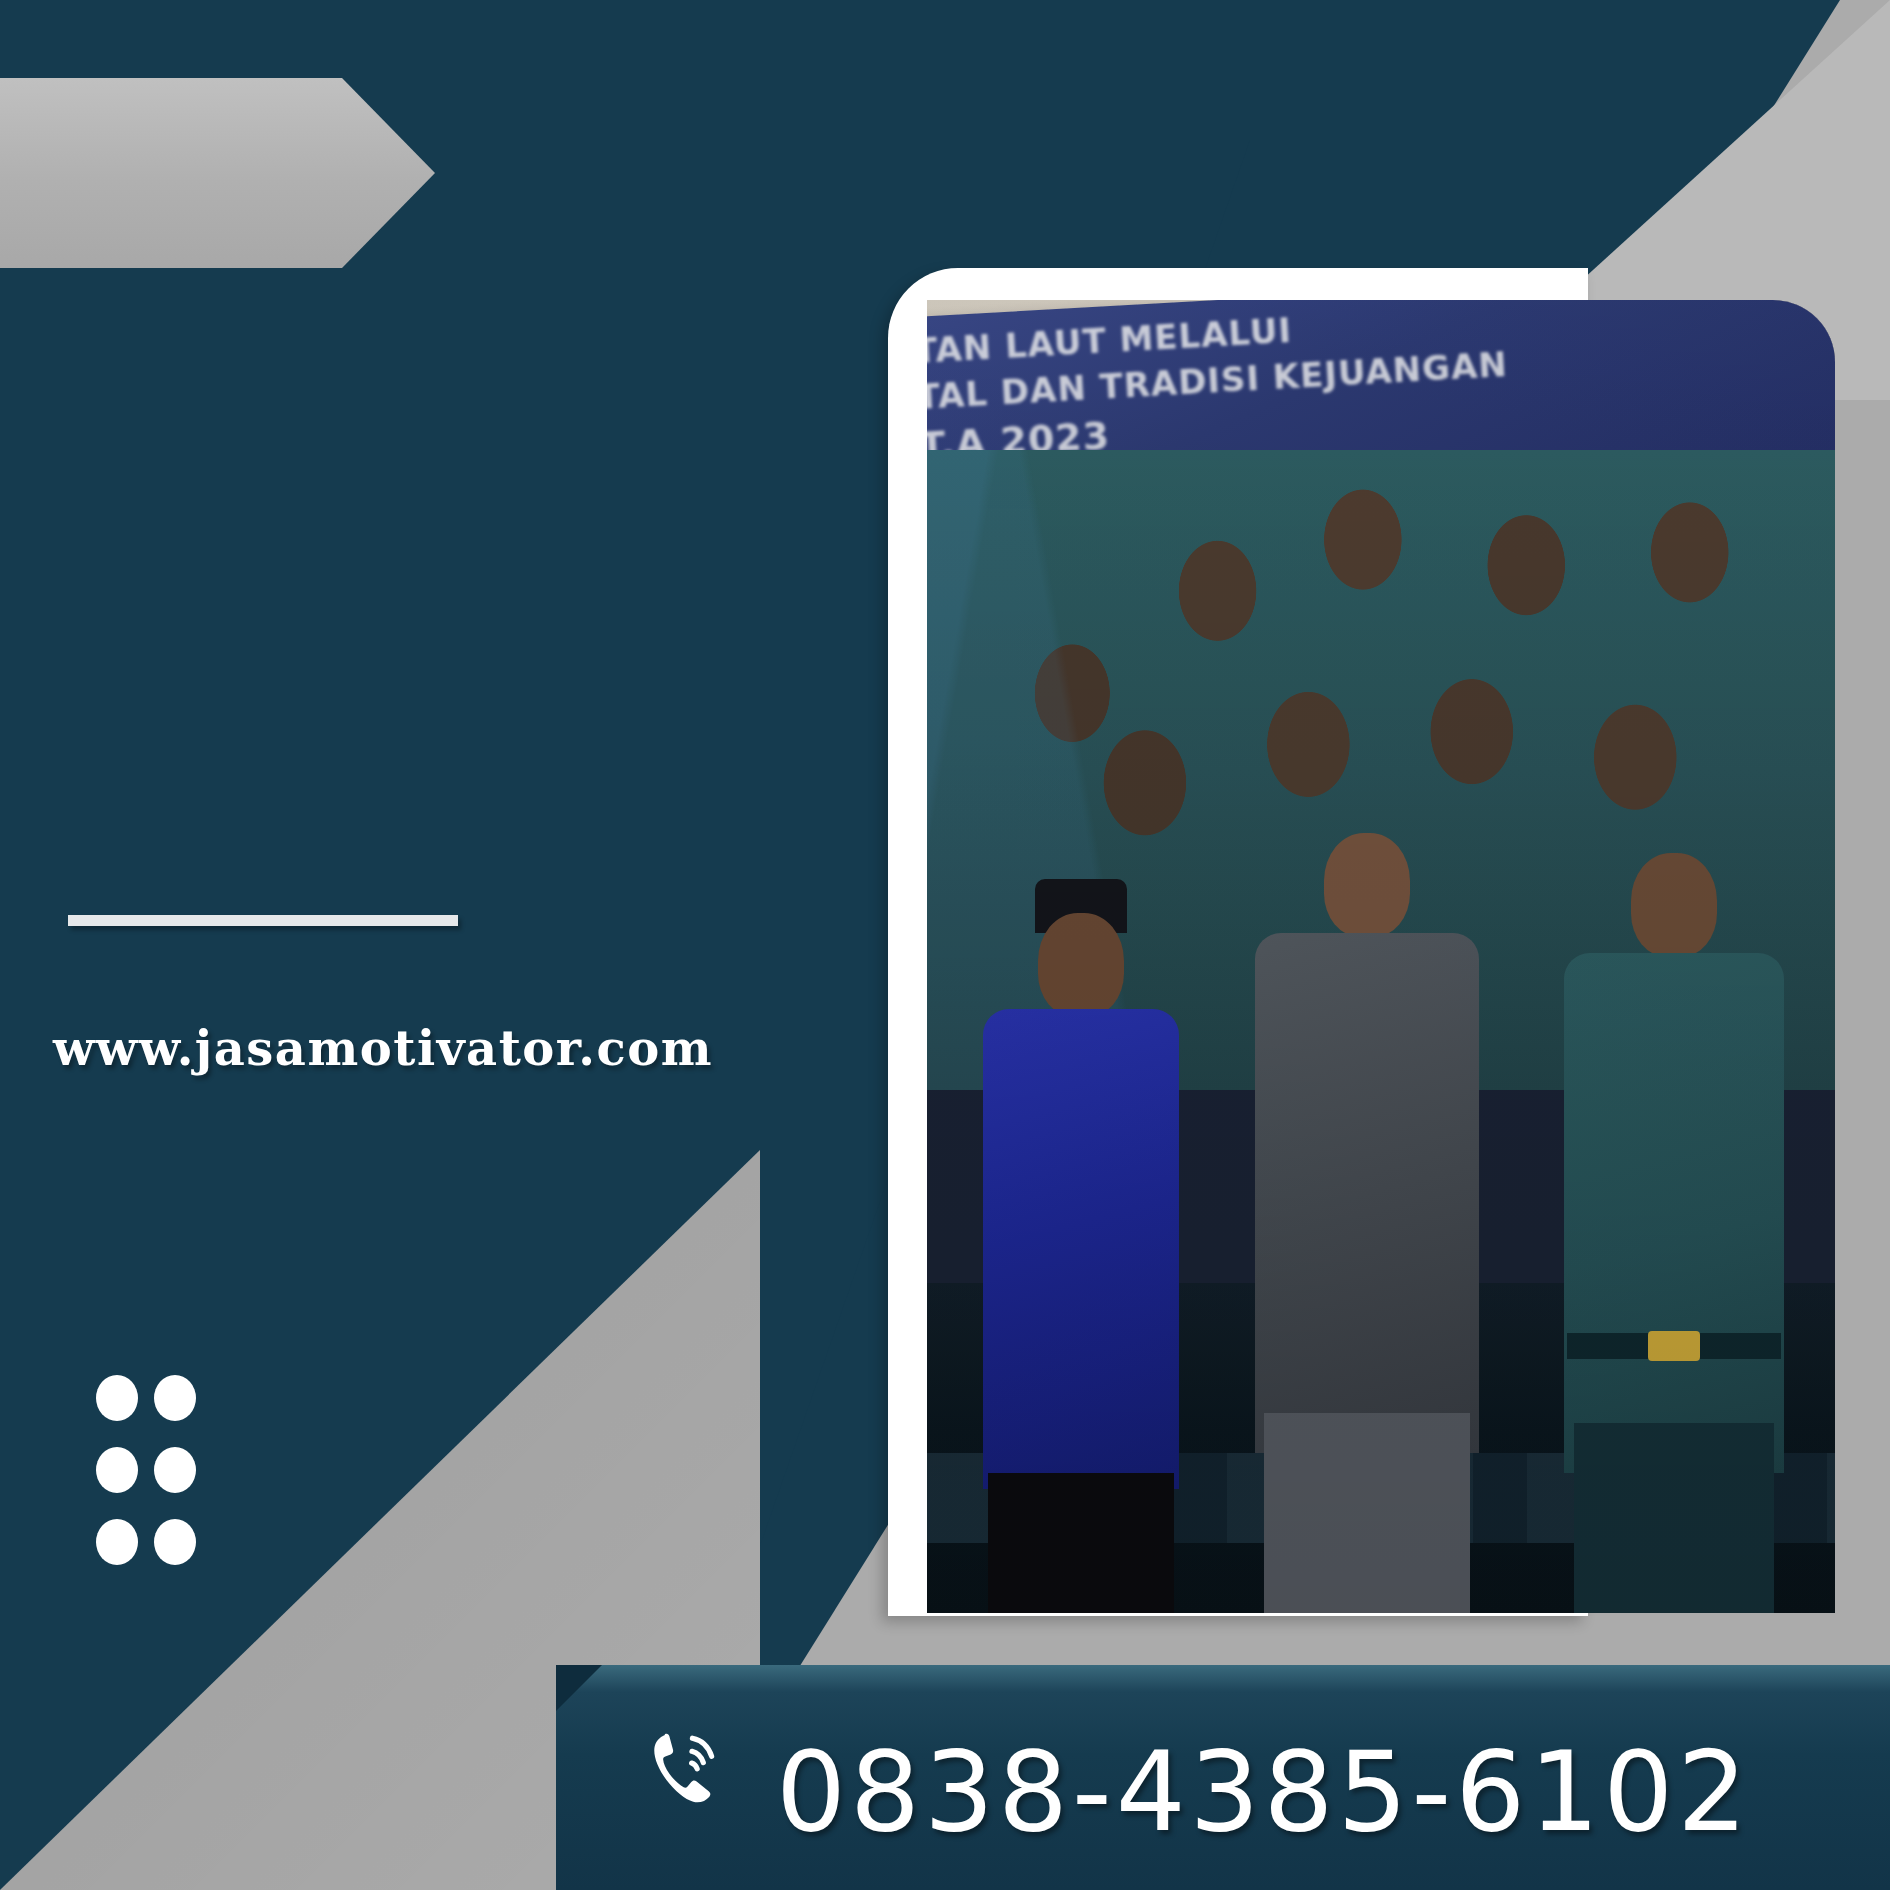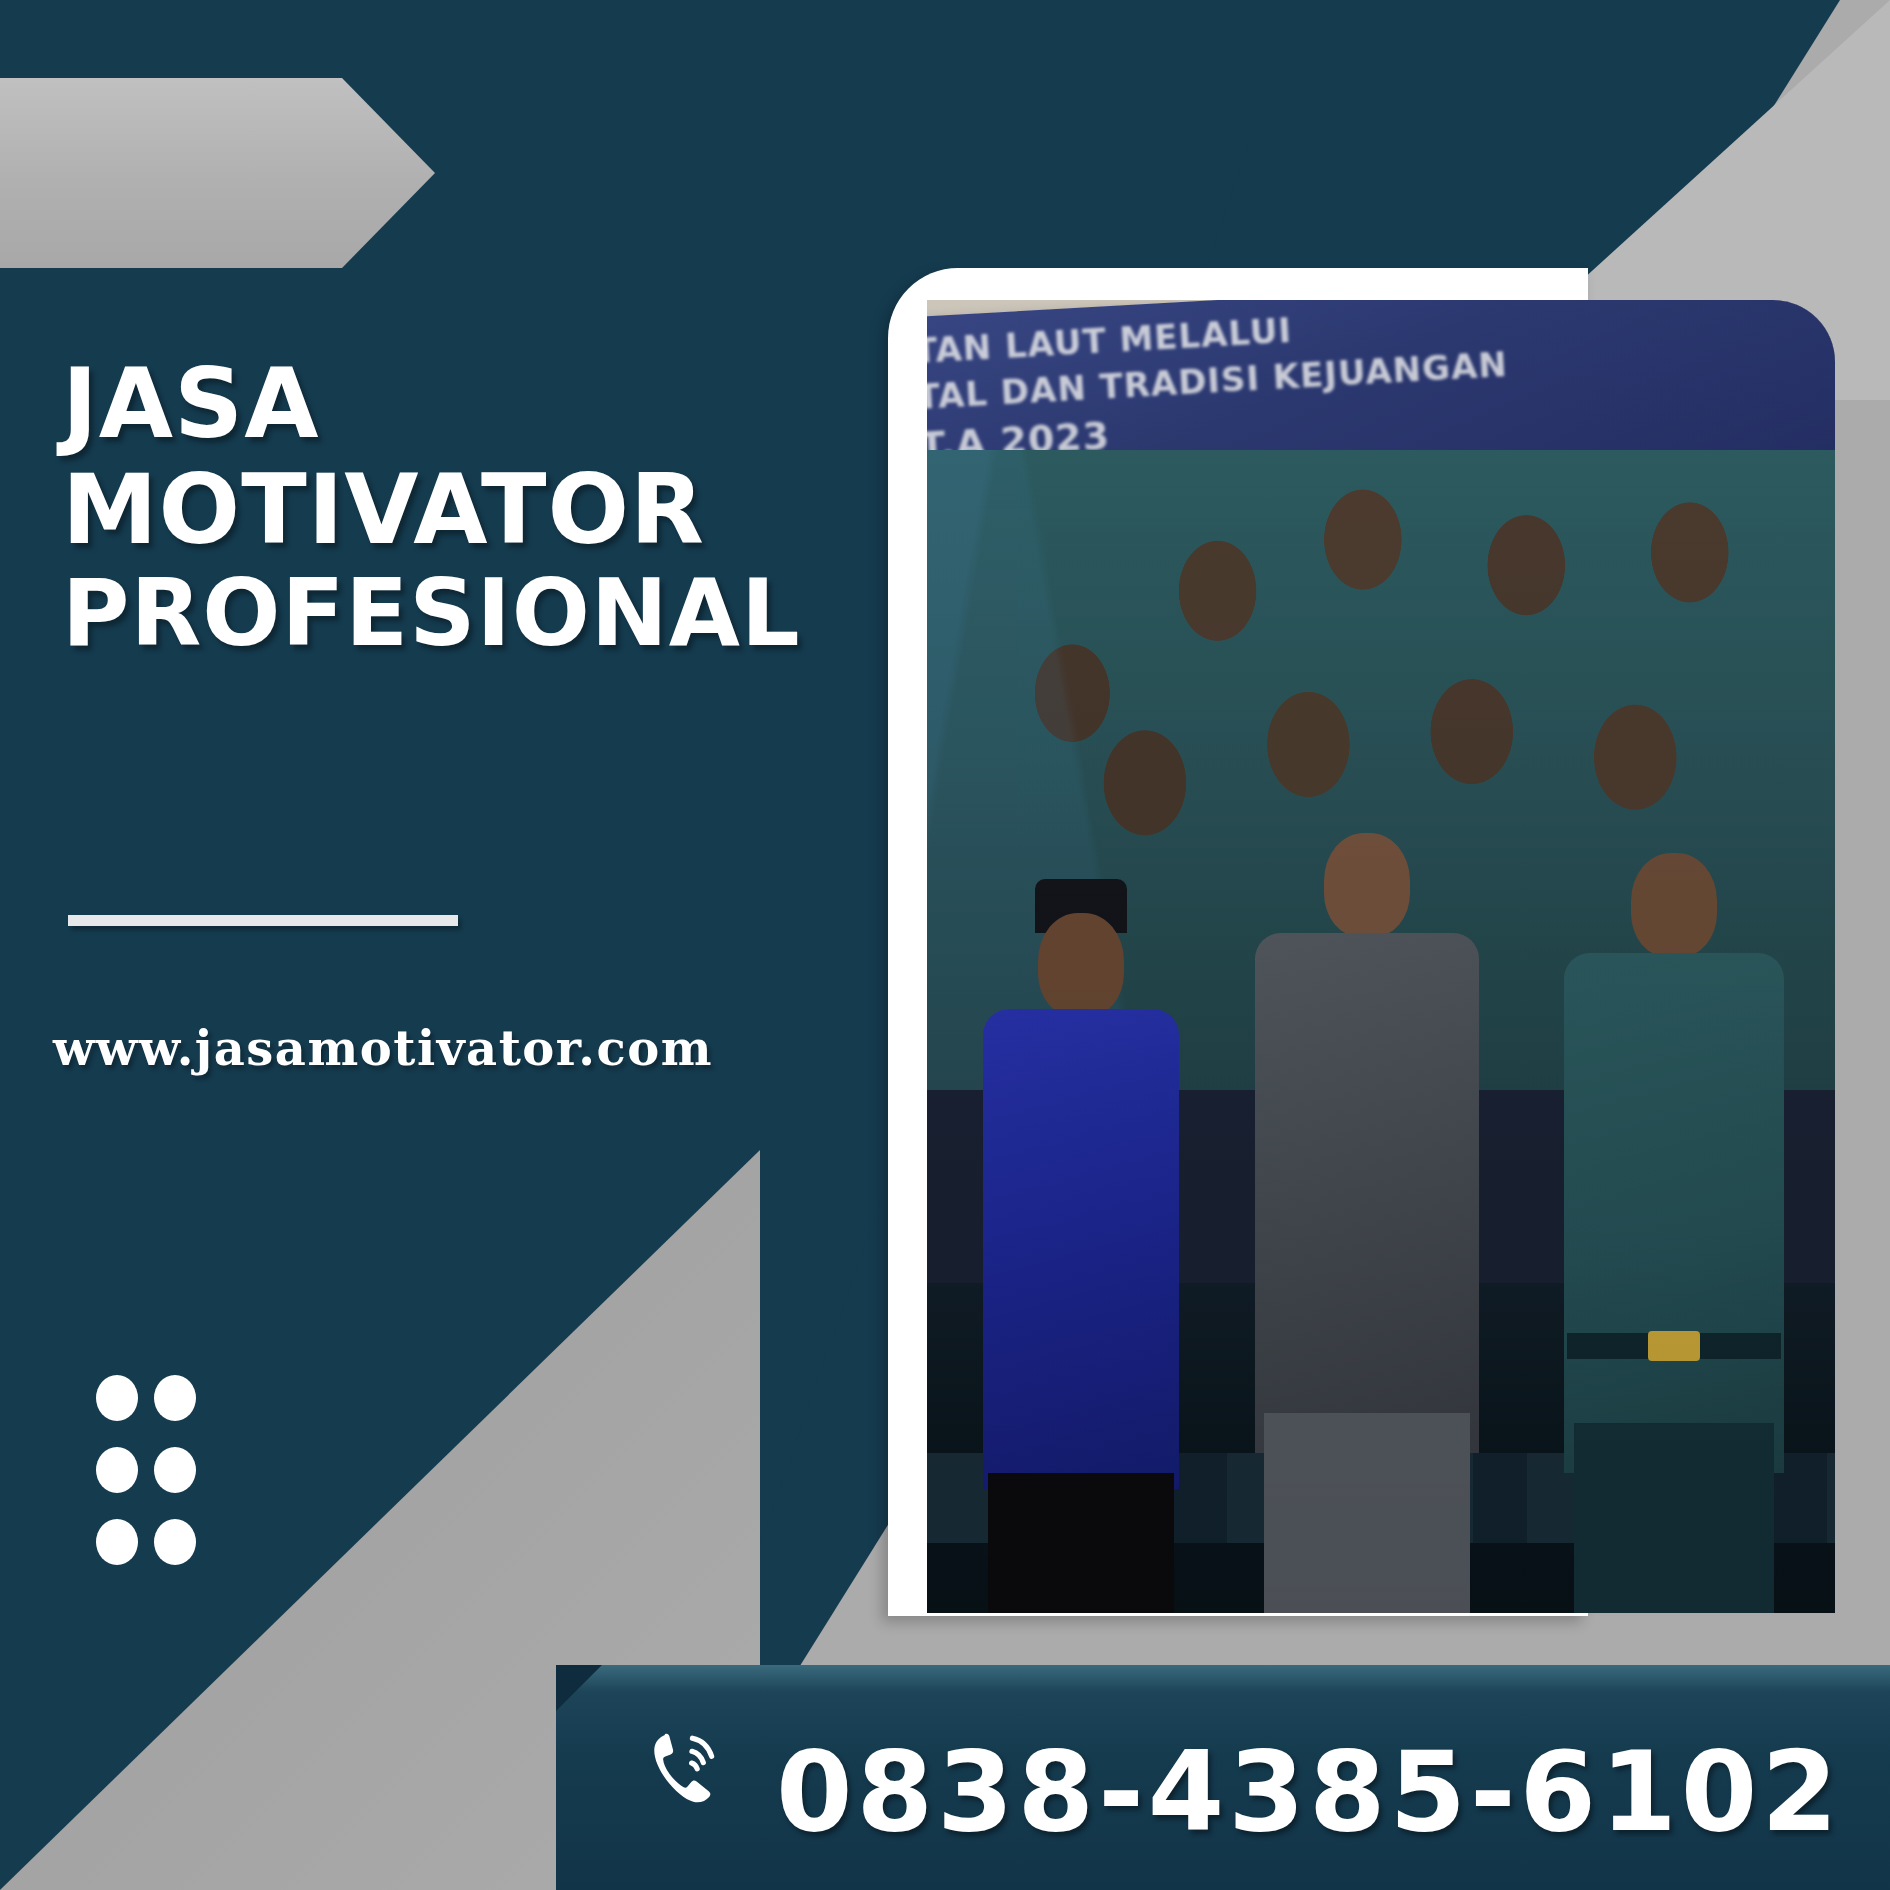--- a/index.html
+++ b/index.html
@@ -208,46 +208,41 @@
     position:absolute;left:556px;top:1665px;width:46px;height:46px;
     background:#0e2c3d;
     clip-path:polygon(0 46px, 46px 0, 0 0);
   }
   .phonebar-inner{
     position:absolute;left:556px;top:1665px;right:0;height:225px;
     display:flex;align-items:center;gap:34px;padding-left:82px;
   }
   .phone-icon{width:104px;height:108px;flex:0 0 auto;}
   .phone-num{
-    color:#ffffff;font-size:110px;font-weight:700;letter-spacing:4px;
+    color:#ffffff;font-size:110px;font-weight:400;letter-spacing:4px;
     font-family:"DejaVu Sans", sans-serif;
     text-shadow:3px 4px 5px rgba(0,0,0,.40);
     white-space:nowrap;
     margin-top:28px;
   }
 </style>
 </head>
 <body>
 
 <div class="poster">
 
   <div class="bg-navy"></div>
   <div class="grey-panel"></div>
   <div class="navy-body"></div>
   <div class="tri-topright"></div>
   <div class="tri-bottomleft"></div>
 
   <div class="chevron-hl"></div>
   <div class="chevron"></div>
 
-  <div class="headline">
-    <div>JASA</div>
-    <div>MOTIVATOR</div>
-    <div class="l3">PROFESIONAL</div>
-  </div>
 
   <div class="rule"></div>
 
   <div class="website">www.jasamotivator.com</div>
 
   <div class="dots">
     <span class="dot"></span>
     <span class="dot"></span>
     <span class="dot"></span>
     <span class="dot"></span>

